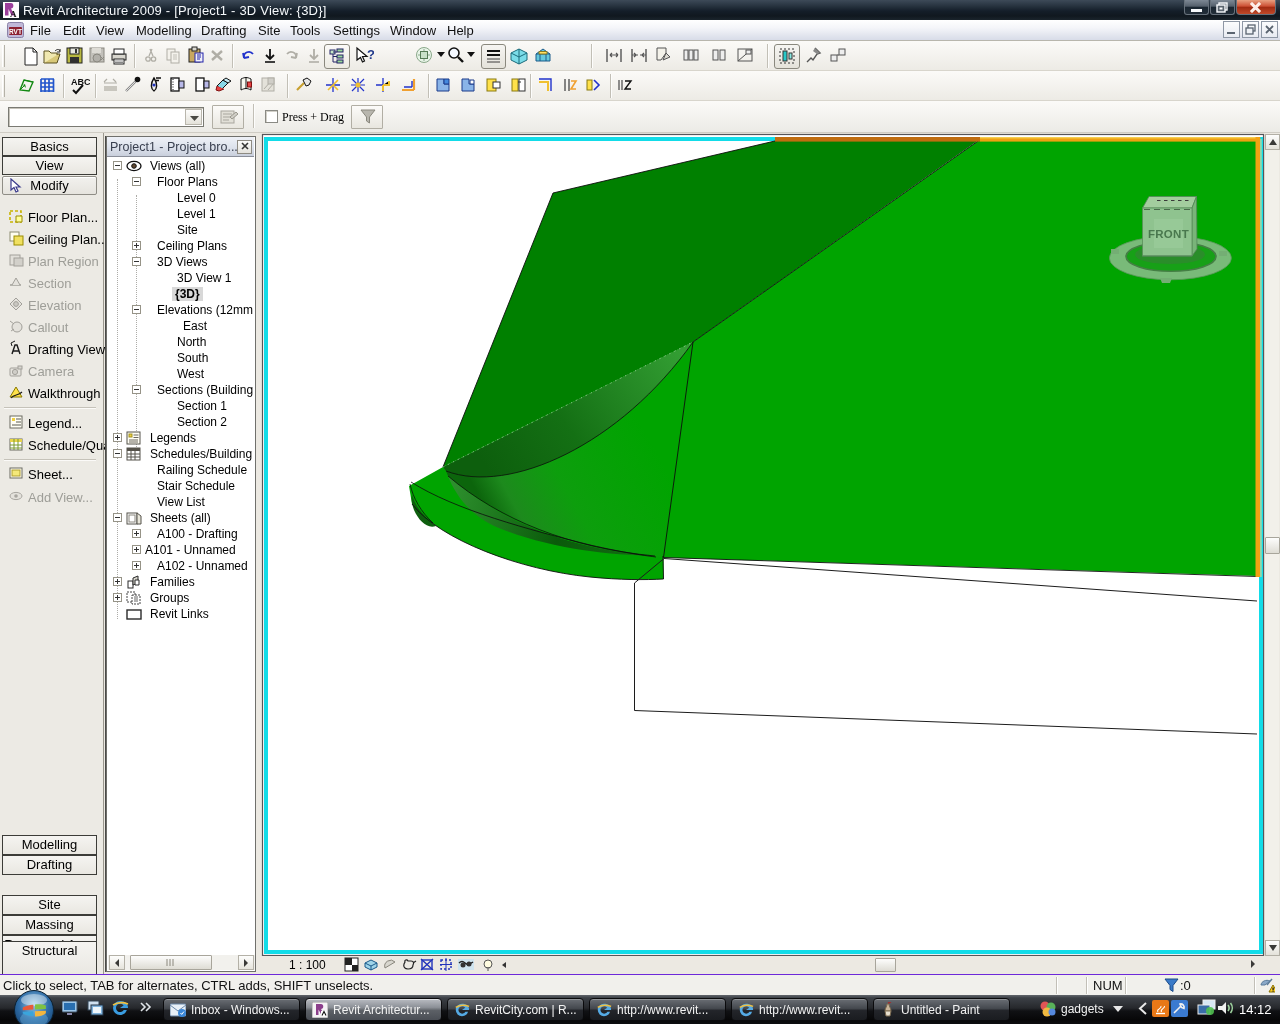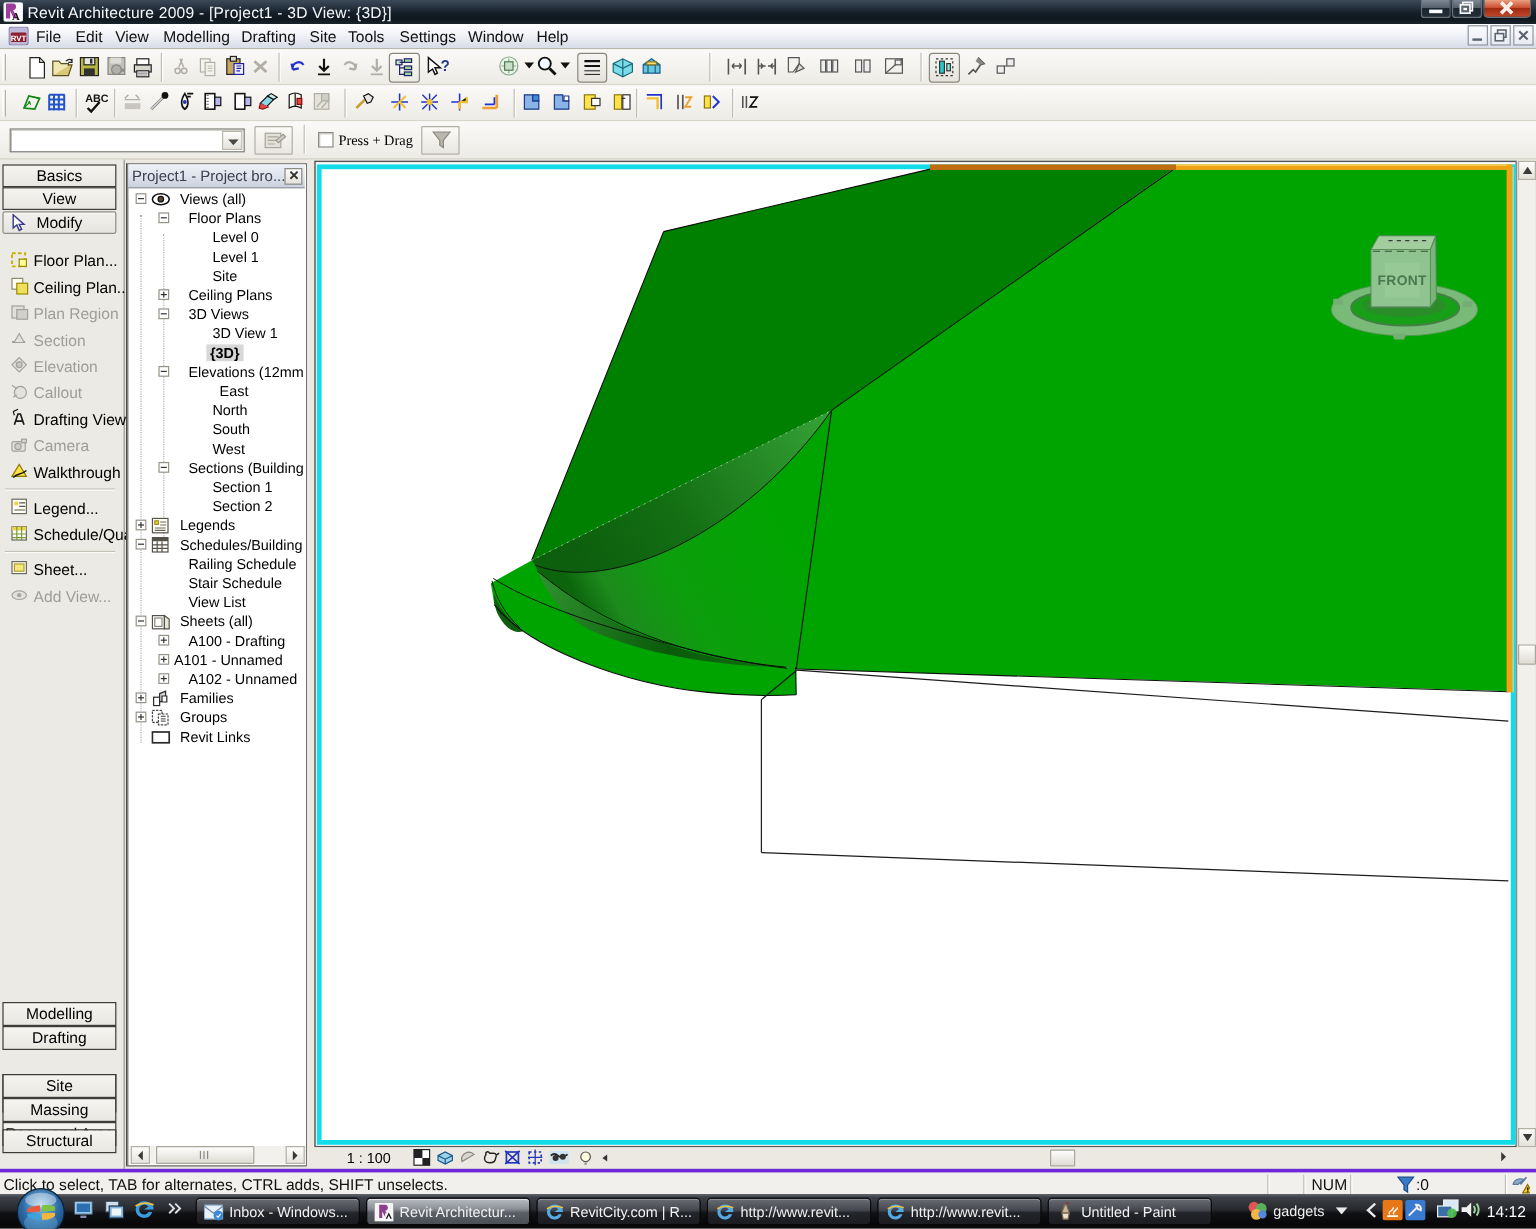--- a/index.html
+++ b/index.html
@@ -64,21 +64,21 @@
   .trow .txt { position:absolute; top:1px; }
   .exp { position:absolute; width:9px; height:9px; top:3px; background:#fff; border:1px solid #969387; color:transparent; }
   .exp::before { content:""; position:absolute; left:1px; top:3px; width:5px; height:1px; background:#333; }
   .exp.p::after { content:""; position:absolute; left:3px; top:1px; width:1px; height:5px; background:#333; }
   #bhscroll { position:absolute; left:1px; bottom:1px; width:147px; height:15px; background:#f2f1ed; }
 
   
   #canvas { left:256px; top:133px; width:1024px; height:841px; background:#ece9e2; }
 
   
-  #statusbar { left:0; top:974px; width:1280px; height:21px; background:#f1f0ec; border-top:3px solid #6d28d9; font-size:13px; color:#111; }
+  #statusbar { left:0; top:974px; width:1280px; height:21px; background:#f1f0ec; border-top:1px solid #6d28d9; font-size:13px; color:#111; }
 
   
   #taskbar { left:0; top:995px; width:1280px; height:29px;
     background:linear-gradient(180deg,#62666c 0%,#3c4046 10%,#26282c 45%,#101114 55%,#070708 85%,#0c0d0f 100%); }
   .taskbtn { position:absolute; top:3px; width:137px; height:23px; border-radius:4px;
     background:linear-gradient(180deg,#6a6e74 0%,#44484e 45%,#23252a 55%,#1a1c20 100%);
     border:1px solid #0a0a0c; box-shadow: inset 0 1px 0 rgba(255,255,255,.25);
     color:#f2f2f2; font-size:12px; }
   .taskbtn .ticn { position:absolute; left:6px; top:3px; width:16px; height:16px; }
   .taskbtn .tlbl { position:absolute; left:27px; top:4px; white-space:nowrap; overflow:hidden; max-width:104px; }
@@ -530,21 +530,21 @@
       </svg>
       <span class="lbl">Add View...</span>
     </div>
 
   <div class="dbtab" style="top:702px;height:20px">Modelling</div>
   <div class="dbtab" style="top:722px;height:20px">Drafting</div>
   <div class="dbtab" style="top:762px;height:32px">Rendering</div>
   <div class="dbtab" style="top:762px;height:20px">Site</div>
   <div class="dbtab" style="top:782px;height:20px">Massing</div>
   <div class="dbtab" style="top:802px;height:20px">Room and Area</div>
-  <div class="dbtab" style="top:808px;height:20px">Structural</div>
+  <div class="dbtab" style="top:808px;height:36px">Structural</div>
 </div>
 <div id="browser" class="abs">
   <div id="btitle">Project1 - Project bro...</div>
   <div id="bclose"><svg width="8" height="8" viewBox="0 0 8 8">
         <path d="M1 1 L7 7 M7 1 L1 7" stroke="#333" stroke-width="1.6"></path>
       </svg></div>
 
   <div style="position:absolute;left:10px;top:42px;width:1px;height:440px;border-left:1px dotted #adaca8"></div>
   <div style="position:absolute;left:29px;top:58px;width:1px;height:264px;border-left:1px dotted #adaca8"></div>
 

